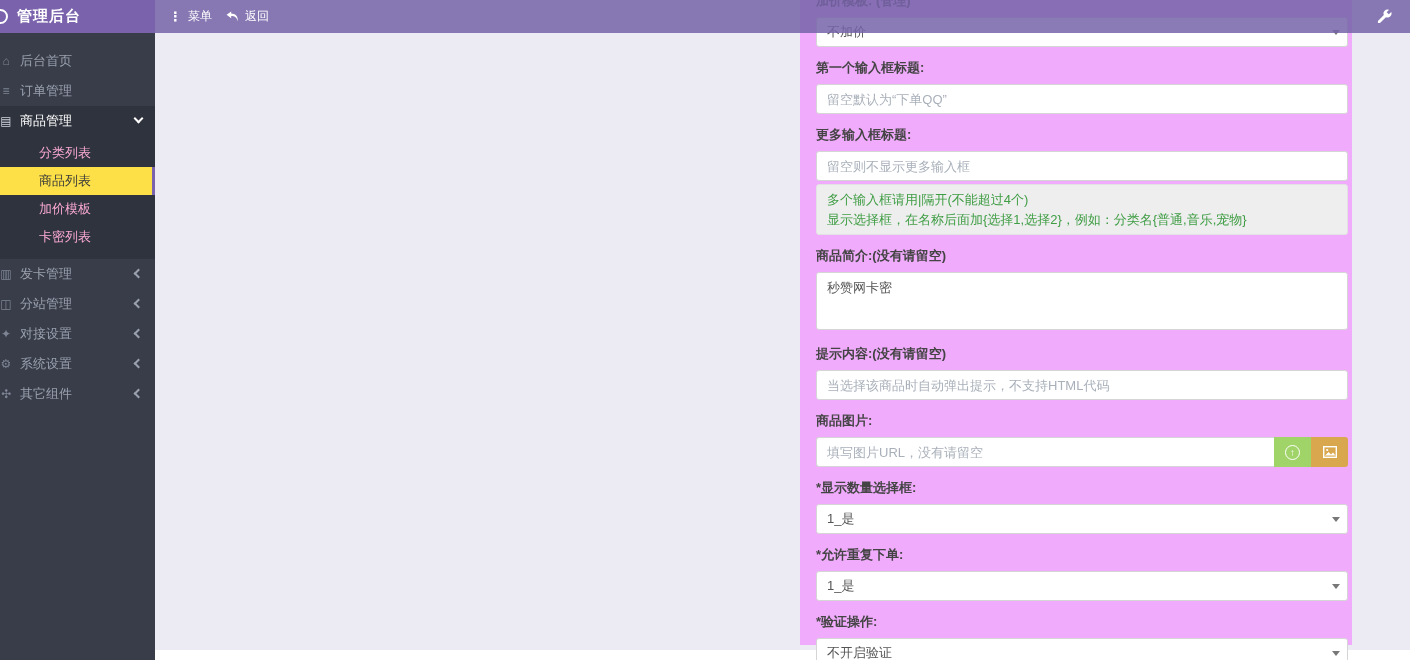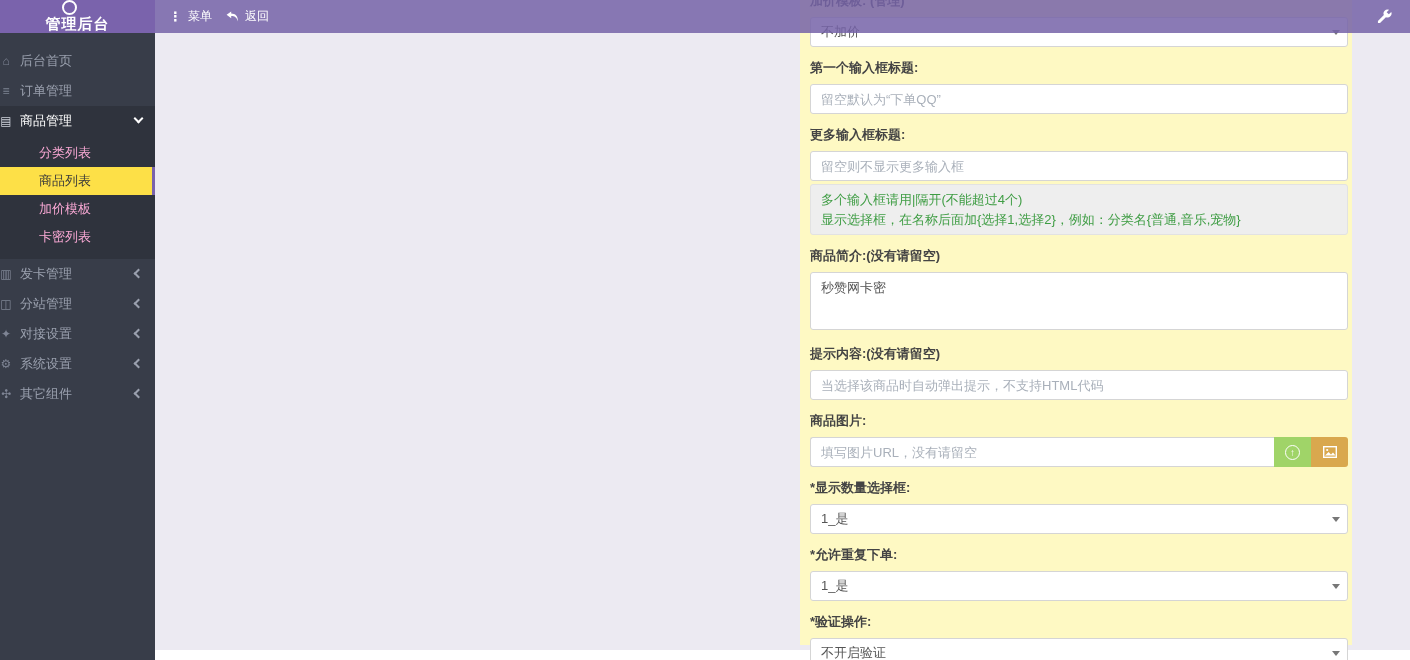--- a/index.html
+++ b/index.html
@@ -6,21 +6,21 @@
   html,body { width:1410px; height:660px; overflow:hidden; }
   body {
     position:relative;
     background:#eceaf2;
     font-family:"Liberation Sans","DejaVu Sans",sans-serif;
     font-size:13px;
   }
 
   
   .sidebar { position:absolute; left:0; top:0; width:155px; height:660px; background:#383d49; z-index:6; overflow:hidden; }
-  .brand { height:33px; background:#7a63ac; color:#fff; display:flex; align-items:center; font-size:15px; font-weight:bold; letter-spacing:1px;flex-direction:column; }
+  .brand { height:33px; background:#7a63ac; color:#fff; display:flex; align-items:center; font-size:15px; font-weight:bold; letter-spacing:1px; }
   .brand-icon { width:15px; height:15px; border:2px solid #fff; border-radius:50%; margin-left:-7px; margin-right:9px; flex:none; }
   .menu { padding-top:13px; }
   .menu-item { height:30px; display:flex; align-items:center; color:#9aa0ae; cursor:pointer; position:relative; }
   .menu-item .mi-icon { width:20px; margin-left:-4px; margin-right:4px; text-align:center; font-size:12px; color:#7e8494; flex:none; }
   .menu-item.open { background:#2f333d; color:#fff; }
   .menu-item.open .mi-icon { color:#cfd3dc; }
   .chev { position:absolute; right:13px; width:7px; height:7px; border:solid currentColor; border-width:0 2px 2px 0; }
   .chev.down { transform:rotate(45deg); top:9px; }
   .chev.left { transform:rotate(135deg); top:11px; }
   .submenu { background:#2f333d; padding:3px 0 8px; }
@@ -31,21 +31,21 @@
   .copyright { text-align:center; font-size:12px; color:#767b90; }
   .copyright a { color:#7d68b5; text-decoration:none; }
 
   
   .topbar { position:absolute; left:155px; right:0; top:0; height:33px; background:rgba(117,99,168,0.85); z-index:5; display:flex; align-items:center; color:#fff; font-size:12px; }
   .tb-btn { display:flex; align-items:center; gap:6px; margin-left:14px; cursor:pointer; }
   .tb-dots { font-size:13px; font-weight:bold; }
   .tb-wrench { margin-left:auto; margin-right:18px; cursor:pointer; display:flex; }
 
   
-  .panel { position:absolute; left:800px; top:0; width:552px; height:645px; background:#fef9c3; padding:0 4px 0 10px; z-index:1; }
+  .panel { position:absolute; left:800px; top:0; width:552px; height:645px; background:#f0abfc; padding:0 4px 0 16px; z-index:1; }
   .bottom-strip { position:absolute; left:155px; right:0; bottom:0; height:10px; background:#fff; z-index:0; }
 
   .fg-label { display:block; font-size:13px; font-weight:bold; color:#444; margin:12px 0 7px; }
   .inp, .sel, .ta {
     width:100%; border:1px solid #d5d5d5; border-radius:3px;
     font-size:13px; color:#555; background:#fff;
     font-family:"Liberation Sans","DejaVu Sans",sans-serif;
   }
   .inp { height:30px; padding:0 10px; }
   .inp::placeholder { color:#a9b0ba; }

